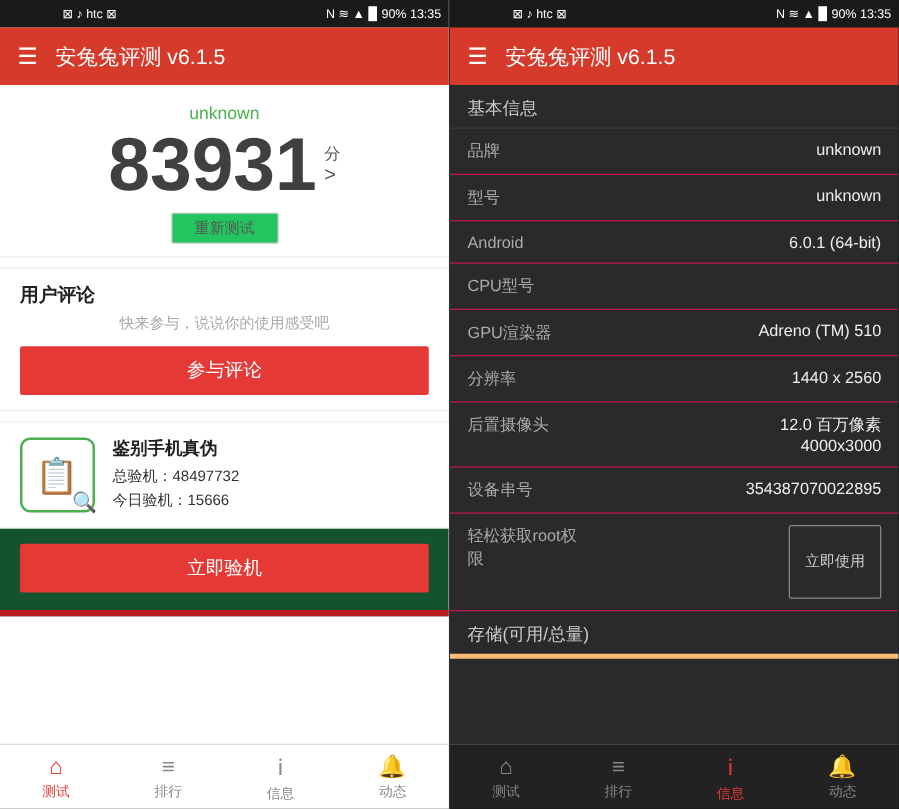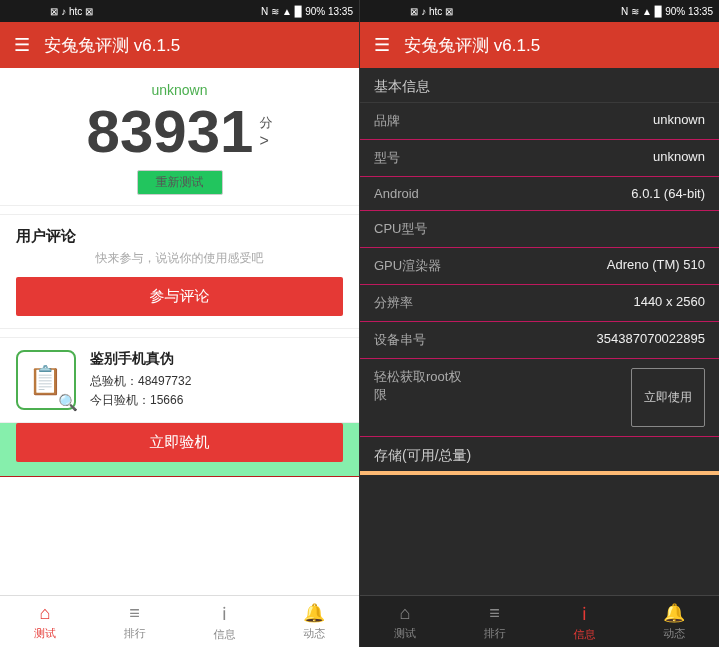--- a/index.html
+++ b/index.html
@@ -160,21 +160,21 @@
       bottom: -4px;
       right: -4px;
       font-size: 16px;
       color: #4caf50;
     }
     .verify-info { flex: 1; }
     .verify-title { font-size: 14px; font-weight: bold; color: #222; margin-bottom: 4px; }
     .verify-stat { font-size: 12px; color: #666; line-height: 1.6; }
     .verify-stat span { color: #333; }
 
-    .verify-btn-wrap { padding: 0 16px 14px; background: #86efac; border-bottom: 1px solid #b91c1c; }
+    .verify-btn-wrap { padding: 12px 16px 14px; background: #14532d; border-bottom: 5px solid #b91c1c; }
 
     
     .bottom-nav {
       height: 52px;
       background: #fff;
       border-top: 1px solid #ddd;
       display: flex;
       align-items: center;
     }
     .nav-item {
@@ -404,20 +404,25 @@
     <div class="info-row">
       <span class="info-label">GPU渲染器</span>
       <span class="info-value">Adreno (TM) 510</span>
     </div>
 
     <div class="info-row">
       <span class="info-label">分辨率</span>
       <span class="info-value">1440 x 2560</span>
     </div>
 
+    <div class="info-row">
+      <span class="info-label">后置摄像头</span>
+      <span class="info-value" style="white-space:pre-line;">12.0 百万像素
+4000x3000</span>
+    </div>
 
     <div class="info-row">
       <span class="info-label">设备串号</span>
       <span class="info-value">354387070022895</span>
     </div>
 
     <div class="info-row">
       <span class="info-label">轻松获取root权限</span>
       <span class="info-value">
         <button class="root-btn">立即使用</button>

